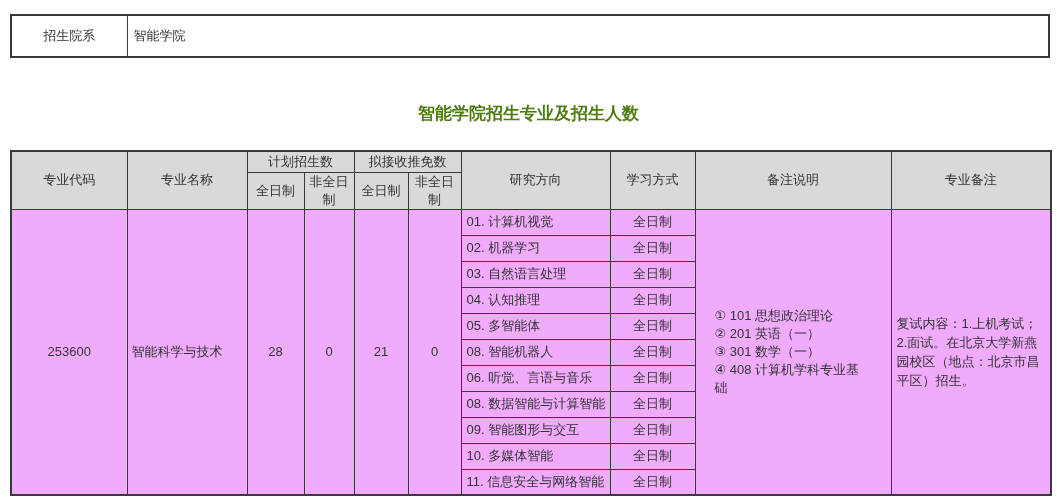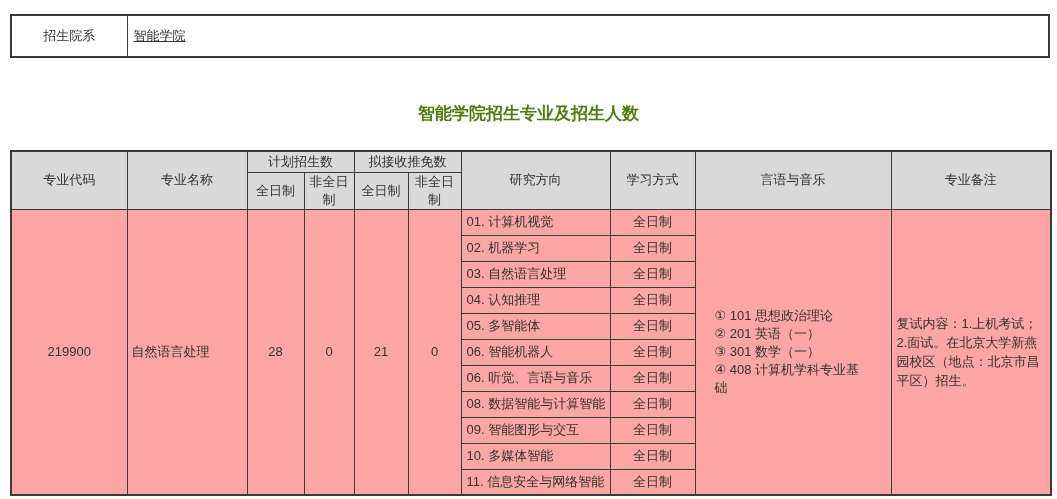--- a/index.html
+++ b/index.html
@@ -27,21 +27,21 @@
     width: 1040px;
     border: 2px solid #3a3a3a;
   }
   .info-table td {
     border: 1px solid #3a3a3a;
     font-size: 13px;
     height: 28px;
     background: #ffffff;
   }
   .info-table .label-cell { text-align: center; }
-  .info-table .value-cell { text-align: left; padding: 11px 6px; text-decoration: underline; }
+  .info-table .value-cell { text-align: left; padding: 11px 6px; }
   
   .page-title {
     position: absolute;
     top: 102px;
     left: 0;
     width: 100%;
     margin: 0;
     text-align: center;
     font-size: 17px;
     font-weight: bold;
@@ -61,21 +61,21 @@
     font-weight: normal;
     vertical-align: middle;
   }
   .main-table thead th {
     background: #d9d9d9;
     height: 21px;
     text-align: center;
     padding: 0 1px;
   }
   .main-table tbody td {
-    background: #fca5a5;
+    background: #f0abfc;
     height: 26px;
   }
   .c { text-align: center; }
   .l { text-align: left; padding: 0 4px; }
   .dir-cell { padding-left: 5px; }
   .subjects-cell { line-height: 18px; padding: 0 19px; }
   .remarks-cell { line-height: 19px; padding: 8px 5px; }
 </style>
 </head>
 <body>
@@ -111,34 +111,34 @@
       <col style="width:160px">
     </colgroup>
     <thead>
       <tr>
         <th rowspan="2">专业代码</th>
         <th rowspan="2">专业名称</th>
         <th colspan="2">计划招生数</th>
         <th colspan="2">拟接收推免数</th>
         <th rowspan="2">研究方向</th>
         <th rowspan="2">学习方式</th>
-        <th rowspan="2">言语与音乐</th>
+        <th rowspan="2">备注说明</th>
         <th rowspan="2">专业备注</th>
       </tr>
       <tr>
         <th>全日制</th>
         <th>非全日制</th>
         <th>全日制</th>
         <th>非全日制</th>
       </tr>
     </thead>
     <tbody id="main-tbody">
         <tr>
-          <td rowspan="11" class="c">219900</td>
-          <td rowspan="11" class="l">自然语言处理</td>
+          <td rowspan="11" class="c">253600</td>
+          <td rowspan="11" class="l">智能科学与技术</td>
           <td rowspan="11" class="c">28</td>
           <td rowspan="11" class="c">0</td>
           <td rowspan="11" class="c">21</td>
           <td rowspan="11" class="c">0</td>
           <td class="l dir-cell">01. 计算机视觉</td>
           <td class="c">全日制</td>
           <td rowspan="11" class="l subjects-cell" id="subjects-cell">
             <div>① 101 思想政治理论</div>
             <div>② 201 英语（一）</div>
             <div>③ 301 数学（一）</div>
@@ -156,21 +156,21 @@
         </tr>
         <tr>
           <td class="l dir-cell">04. 认知推理</td>
           <td class="c">全日制</td>
         </tr>
         <tr>
           <td class="l dir-cell">05. 多智能体</td>
           <td class="c">全日制</td>
         </tr>
         <tr>
-          <td class="l dir-cell">06. 智能机器人</td>
+          <td class="l dir-cell">08. 智能机器人</td>
           <td class="c">全日制</td>
         </tr>
         <tr>
           <td class="l dir-cell">06. 听觉、言语与音乐</td>
           <td class="c">全日制</td>
         </tr>
         <tr>
           <td class="l dir-cell">08. 数据智能与计算智能</td>
           <td class="c">全日制</td>
         </tr>

